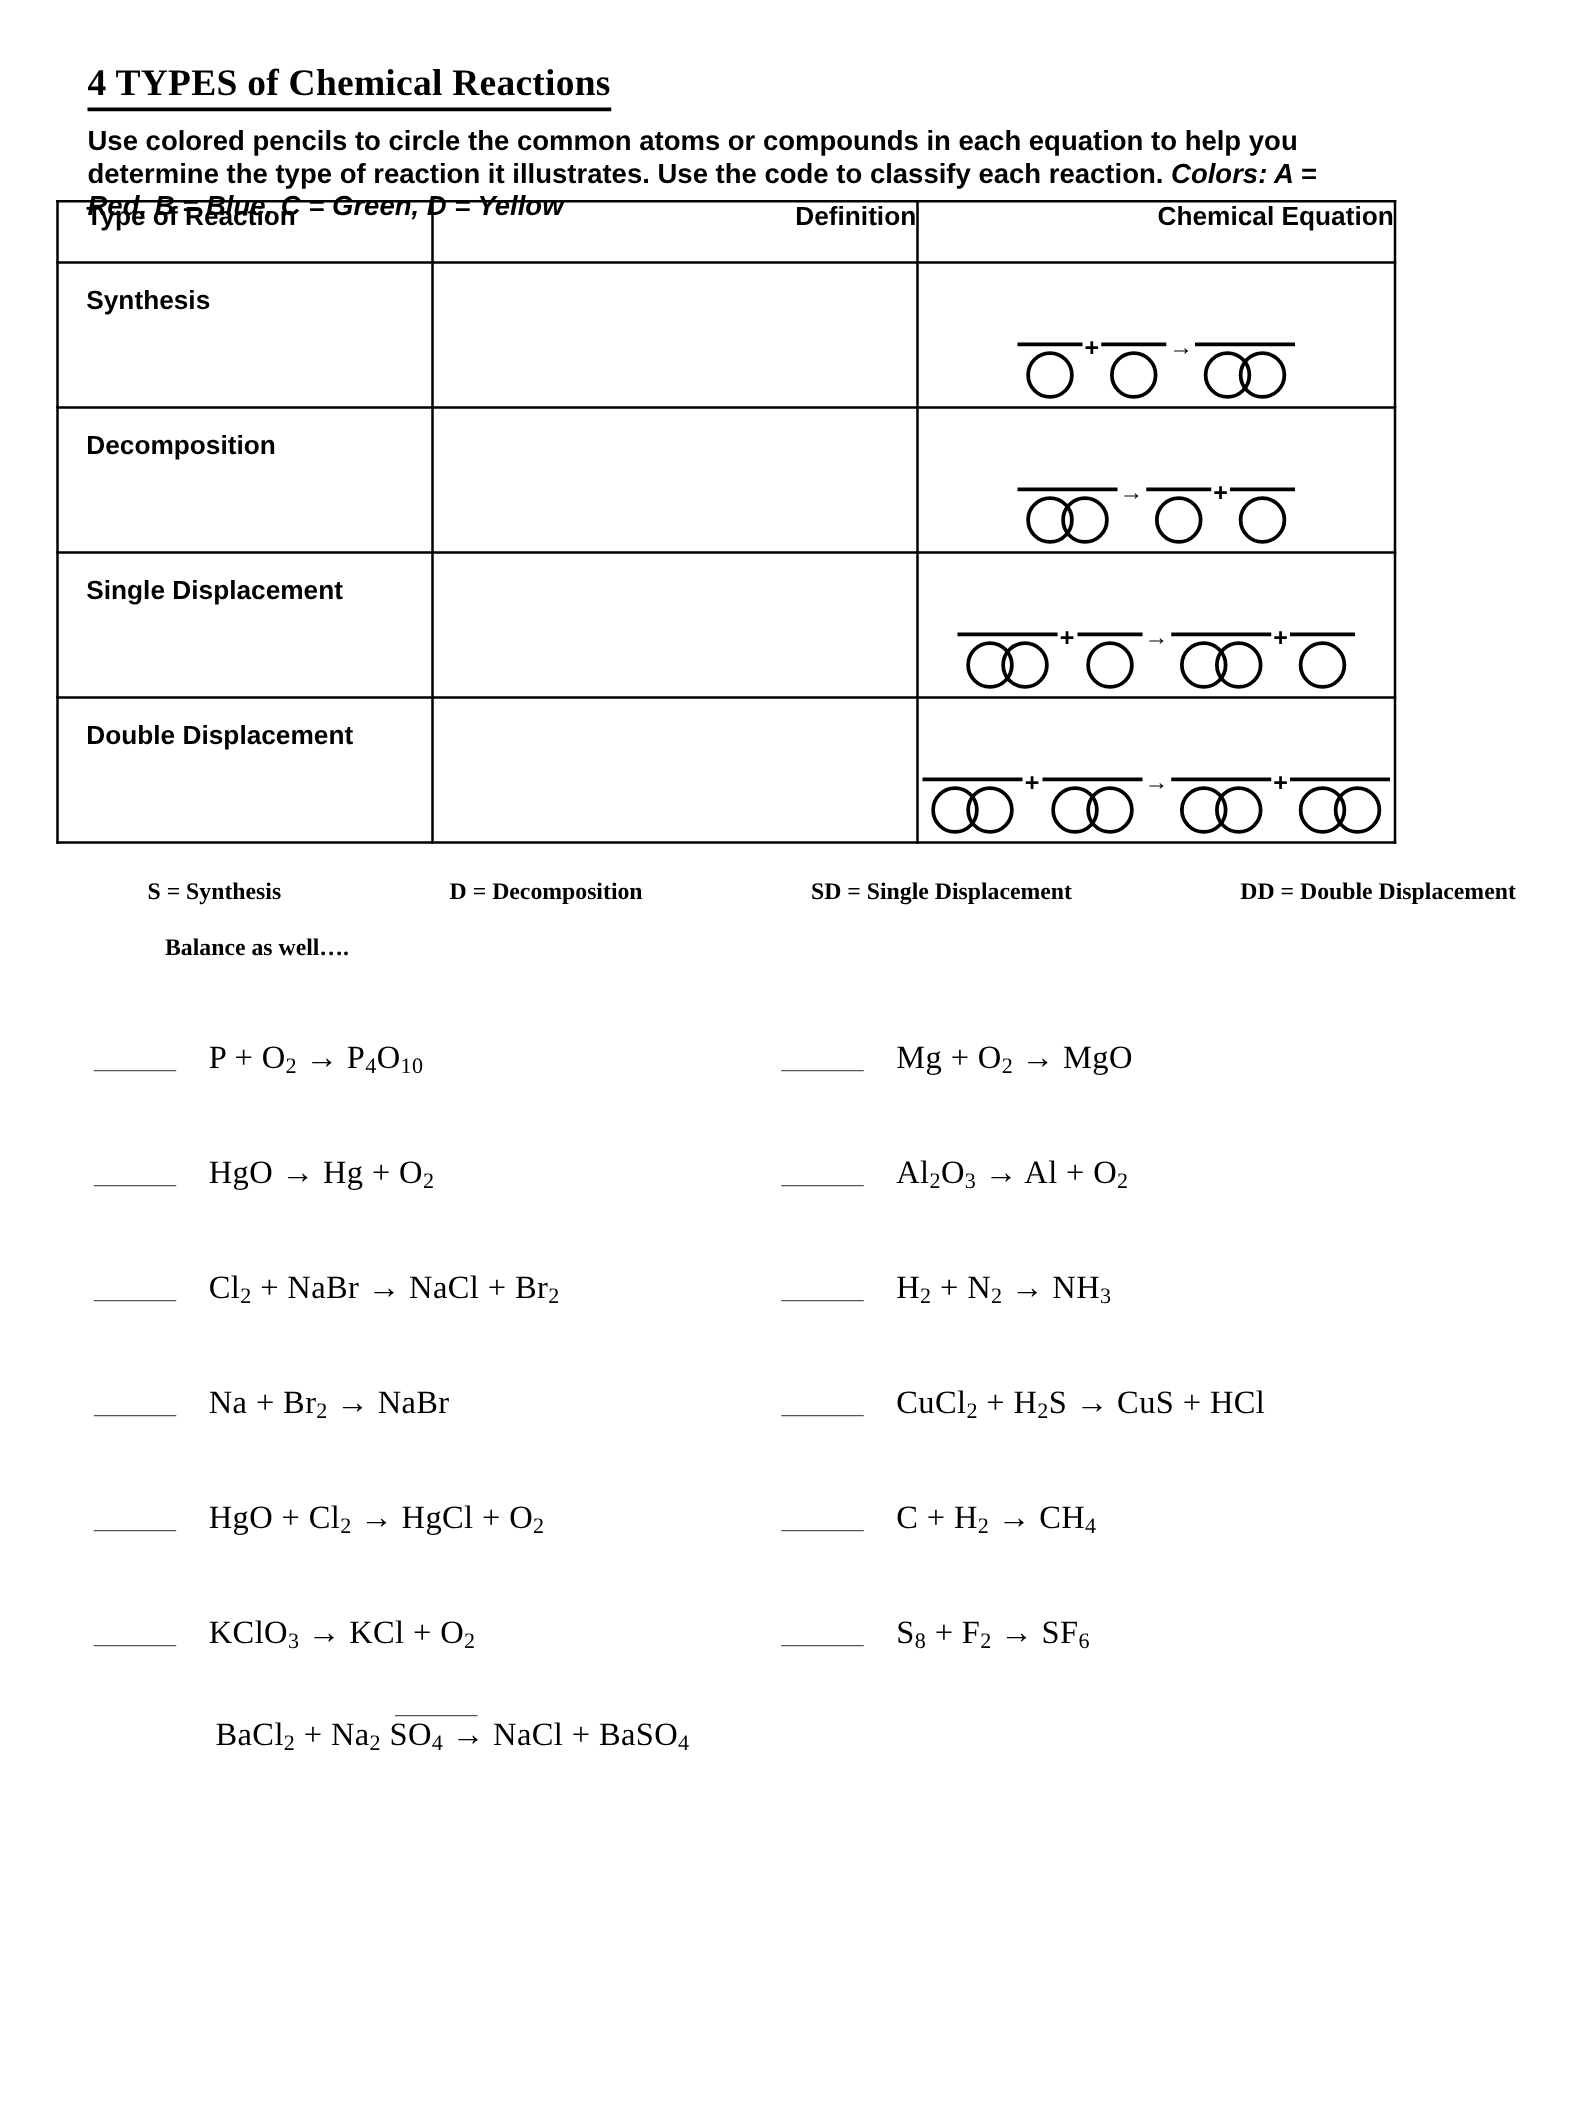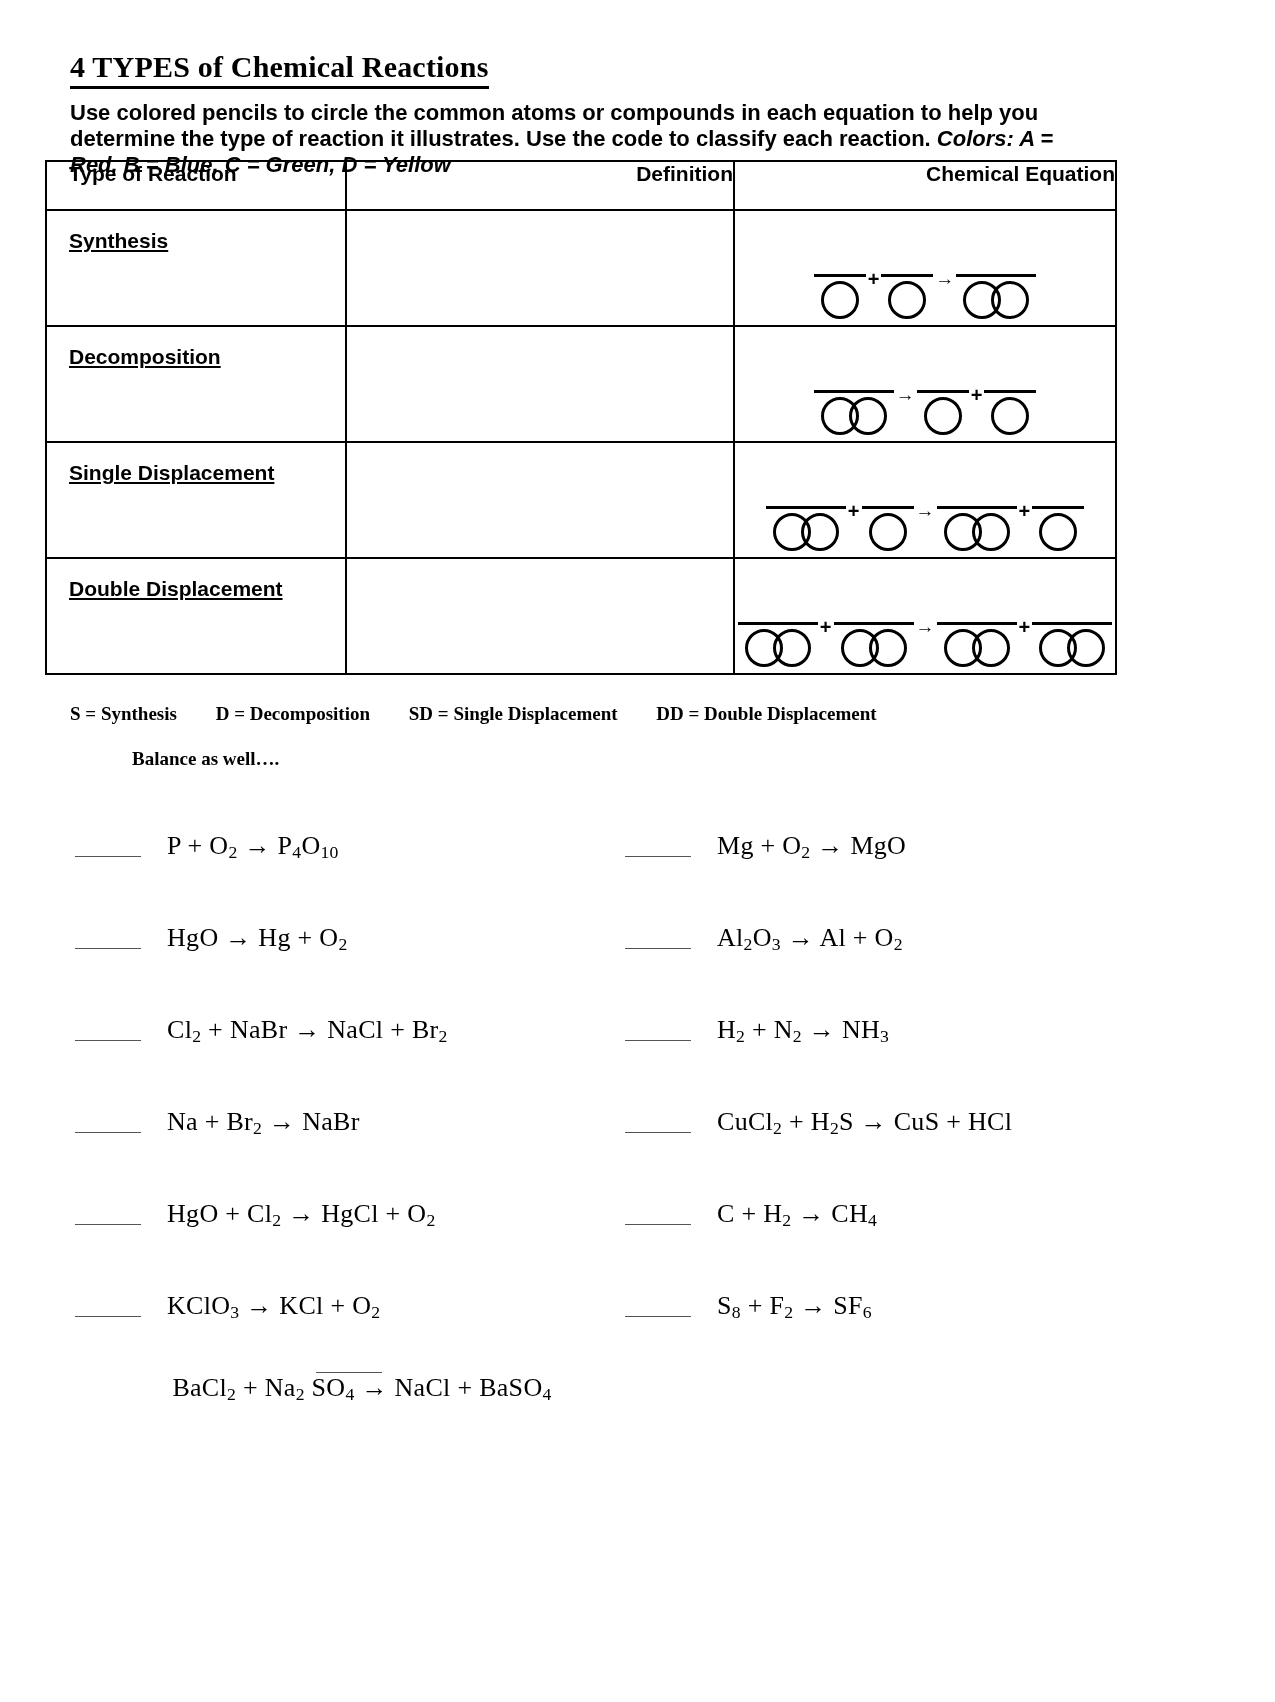--- a/index.html
+++ b/index.html
@@ -48,21 +48,21 @@
   .tbl .c2{width:388px;}
   .tbl .c3{width:382px;}
   .hdr-cell{
     height:47px;
     font-family:"Liberation Sans", sans-serif;
     font-weight:bold;font-size:21px;
     text-align:right;
     vertical-align:middle;
   }
   .hdr-cell.left{text-align:left;padding-left:22px;}
-  .row-cell{height:114px;text-decoration:underline;}
+  .row-cell{height:114px;}
   .rtype{
     font-family:"Liberation Sans", sans-serif;
     font-weight:bold;font-size:21px;
     padding:18px 0 0 22px;
   }
   .eqcell{position:relative;}
 
   
   .diagram{
     position:absolute;
@@ -95,21 +95,21 @@
   }
   .op.arrow{font-size:19px;font-weight:normal;font-family:"Liberation Serif",serif;}
 
   
   .legend{
     position:absolute;left:70px;top:703px;
     font-family:"Liberation Serif", serif;
     font-weight:bold;font-size:19px;
     white-space:nowrap;
   }
-  .legend span{display:inline-block;}
+  .legend span{display:inline-block;margin-left:48px;}
   .legend .gap{width:34px;}
   .balance{
     position:absolute;left:132px;top:748px;
     font-family:"Liberation Serif", serif;
     font-weight:bold;font-size:19px;
   }
 
   
   .eqcol{position:absolute;}
   .eqcol.left{left:75px;top:800px;width:560px;}

